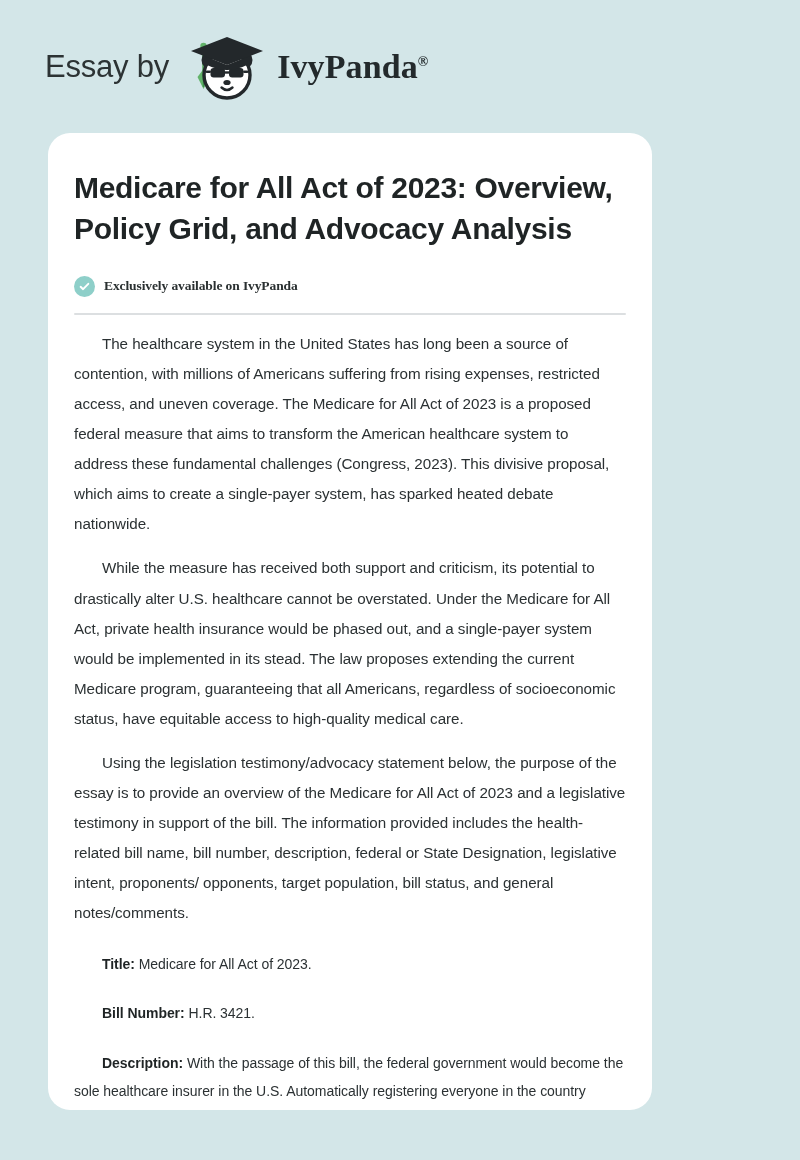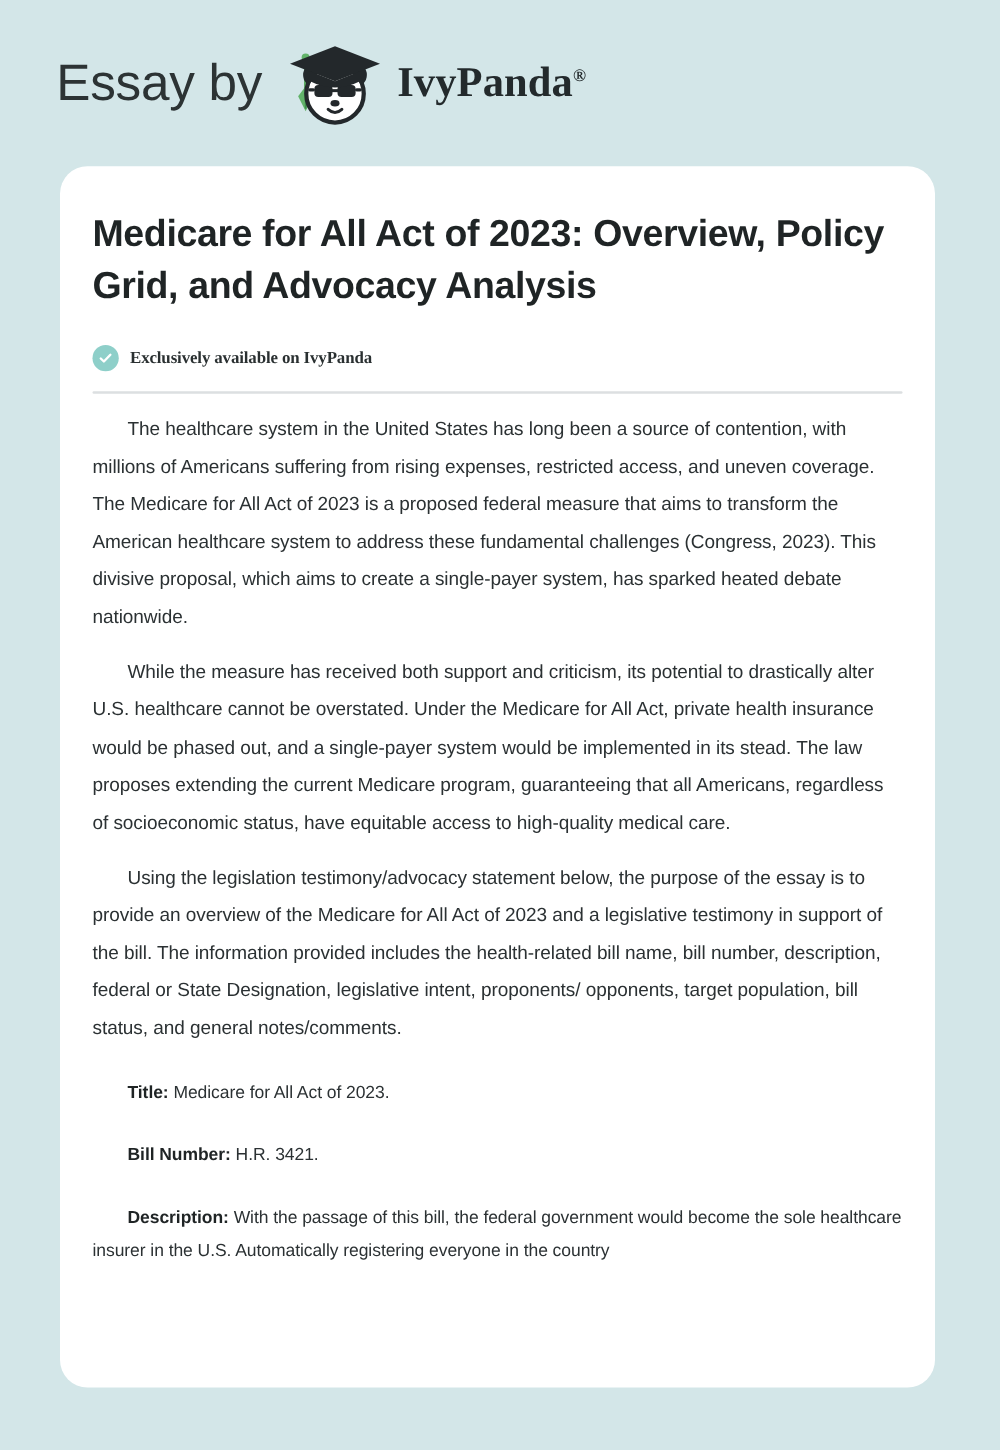--- a/index.html
+++ b/index.html
@@ -23,21 +23,21 @@
     align-items: center;
     padding-left: 45px;
     box-sizing: border-box;
   }
   .brand-inner {
     display: flex;
     align-items: center;
     gap: 14px;
   }
   .essay-by {
-    font-size: 41px;
+    font-size: 31px;
     color: #2c3334;
     letter-spacing: -0.2px;
     font-weight: 400;
     line-height: 1;
   }
   .logo-group {
     display: flex;
     align-items: center;
     gap: 6px;
     text-align: right;
@@ -58,21 +58,21 @@
     font-size: 14px;
     vertical-align: super;
     font-weight: bold;
   }
 
   
   .paper-card {
     position: absolute;
     left: 48px;
     top: 133px;
-    width: 700px;
+    width: 604px;
     height: 977px;
     background: #ffffff;
     border-radius: 22px;
     box-sizing: border-box;
     padding: 34px 26px 0 26px;
     overflow: hidden;
   }
   .card-inner {
     padding: 0 0px;
   }

